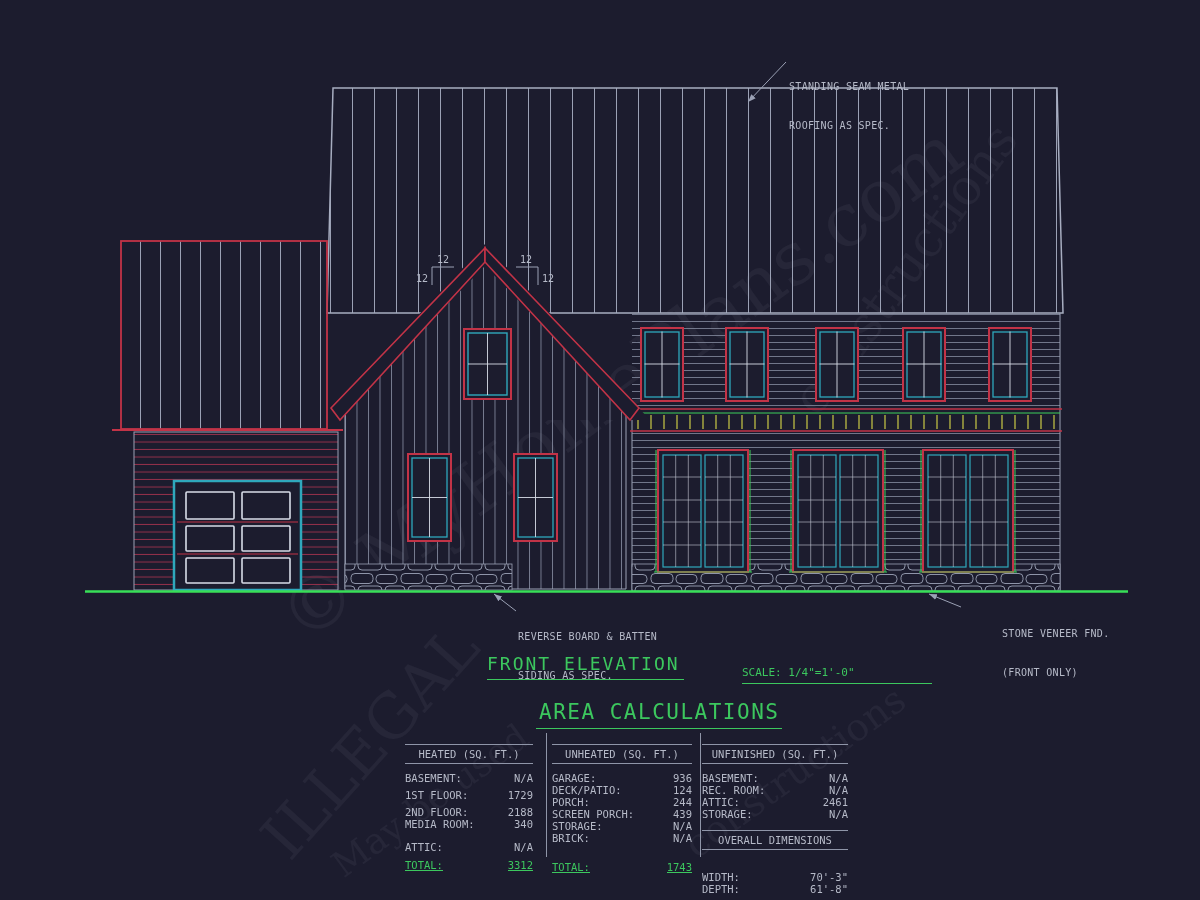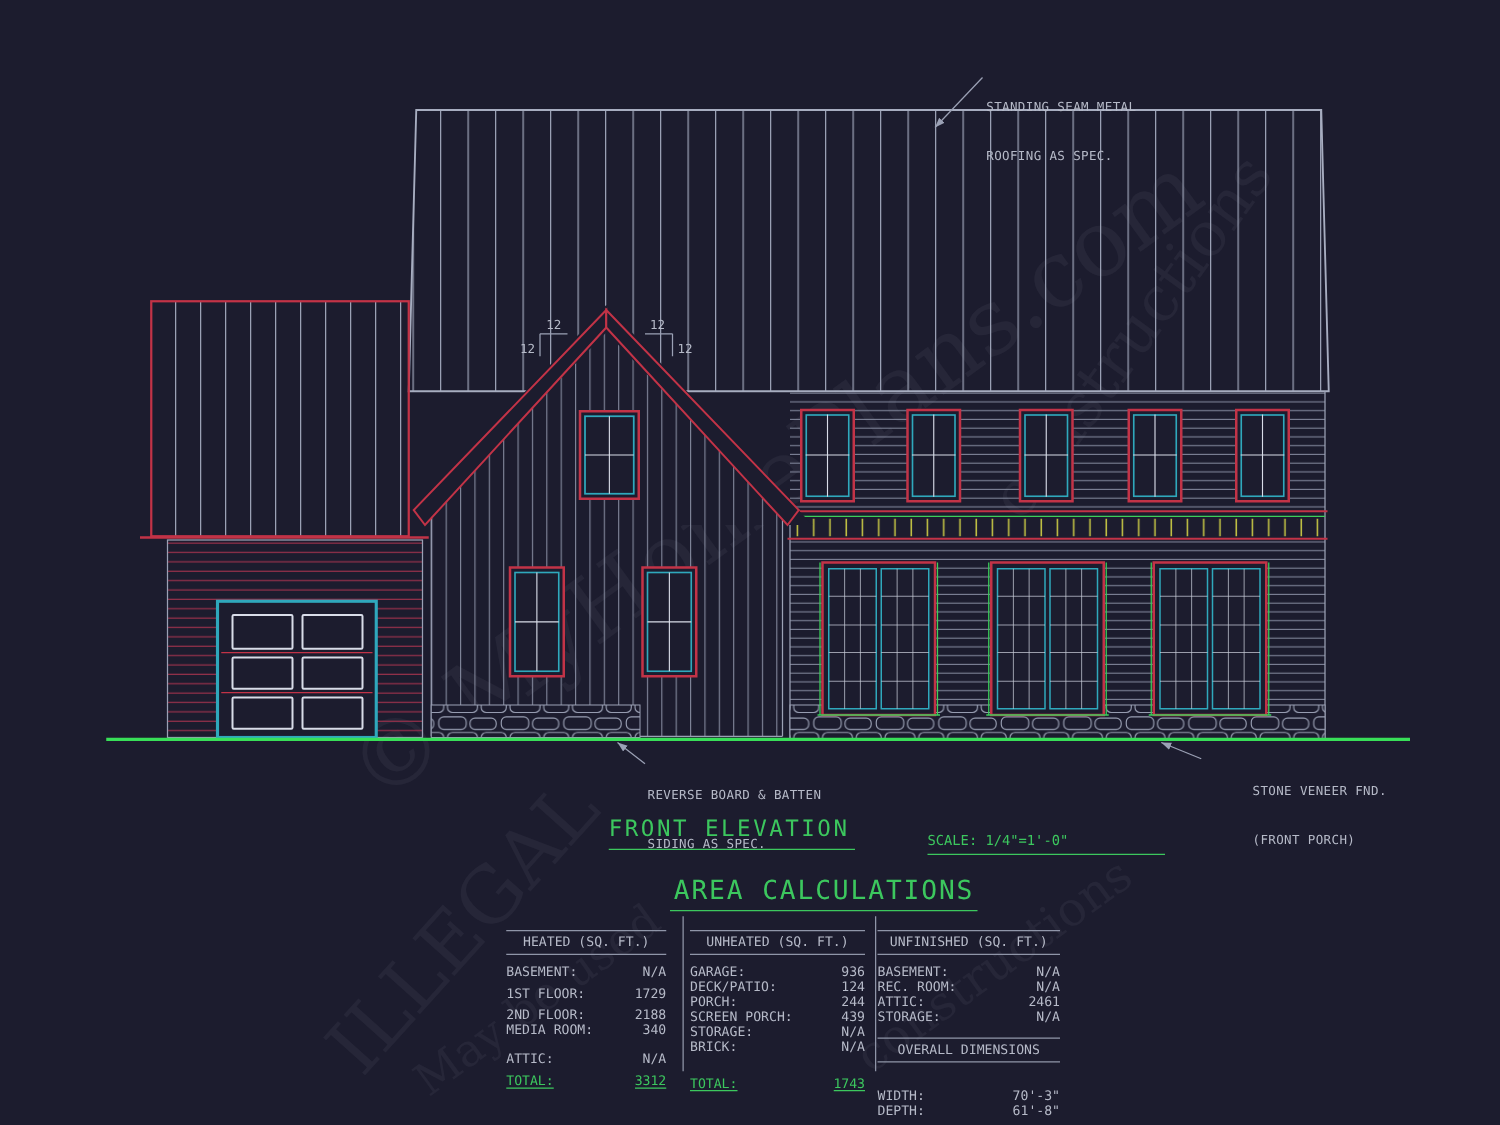--- a/index.html
+++ b/index.html
@@ -216,21 +216,21 @@
 <div class="ann" style="left:789px;top:54px;">
   <div>STANDING SEAM METAL</div>
   <div>ROOFING AS SPEC.</div>
 </div>
 <div class="ann" style="left:518px;top:604px;">
   <div>REVERSE BOARD &amp; BATTEN</div>
   <div>SIDING AS SPEC.</div>
 </div>
 <div class="ann" style="left:963px;top:601px;margin-left:39px;">
   <div>STONE VENEER FND.</div>
-  <div>(FRONT PORCH)</div>
+  <div>(FRONT ONLY)</div>
 </div>
 
 <div class="title-main">FRONT ELEVATION</div>
 <div class="title-scale">SCALE: 1/4"=1'-0"</div>
 <div class="title-area">AREA CALCULATIONS</div>
 
 <div class="vdiv" style="left:546px;top:733px;height:124px;"></div>
 <div class="vdiv" style="left:700px;top:733px;height:124px;"></div>
 
 <div class="tcol" style="left:405px;top:732px;width:128px;">

